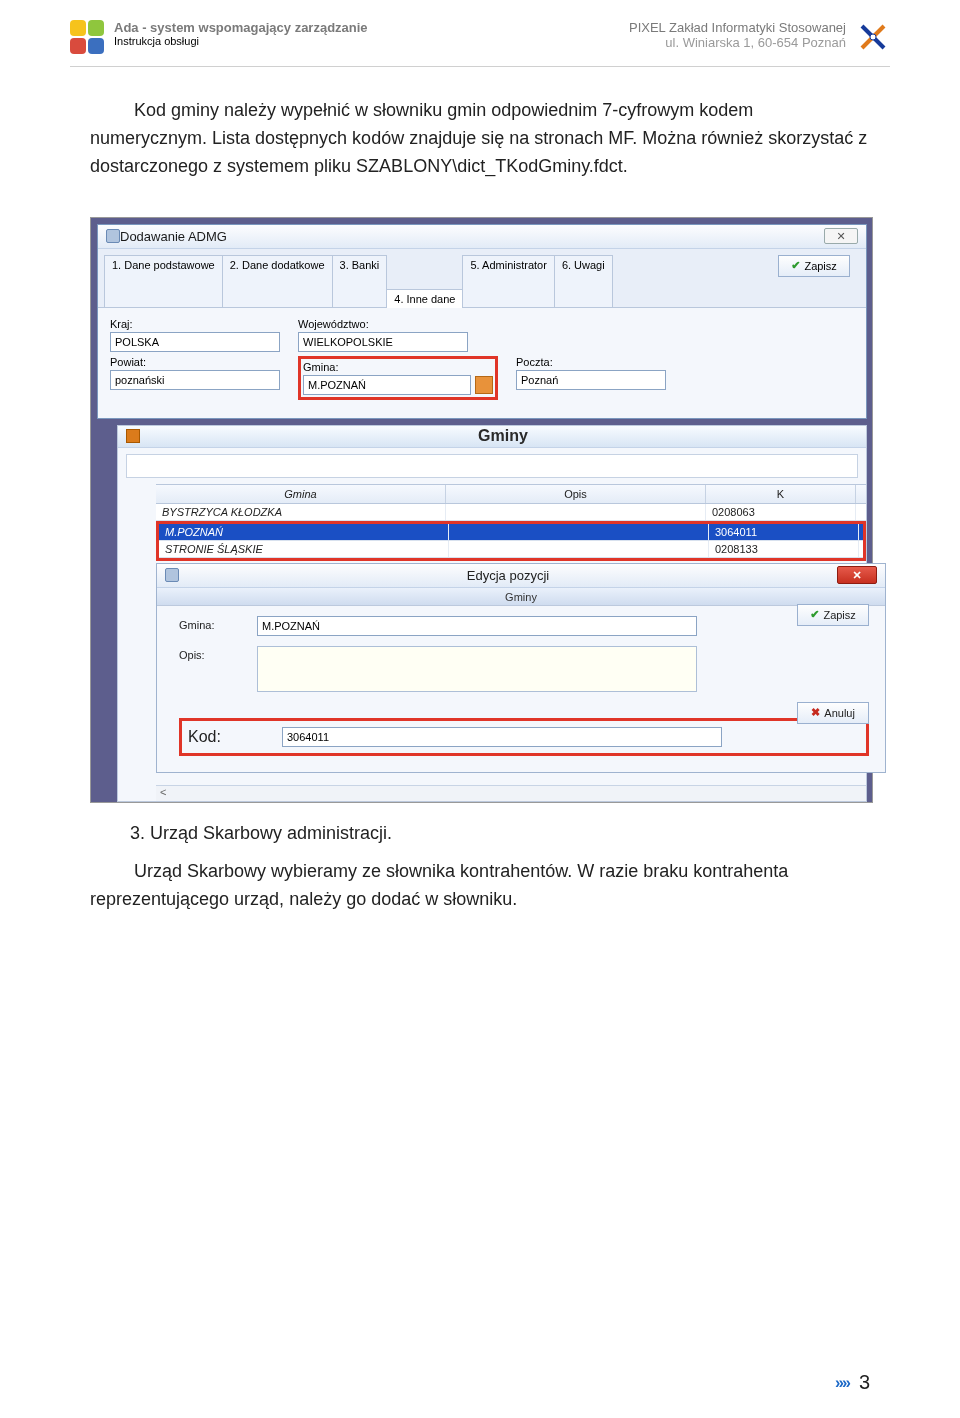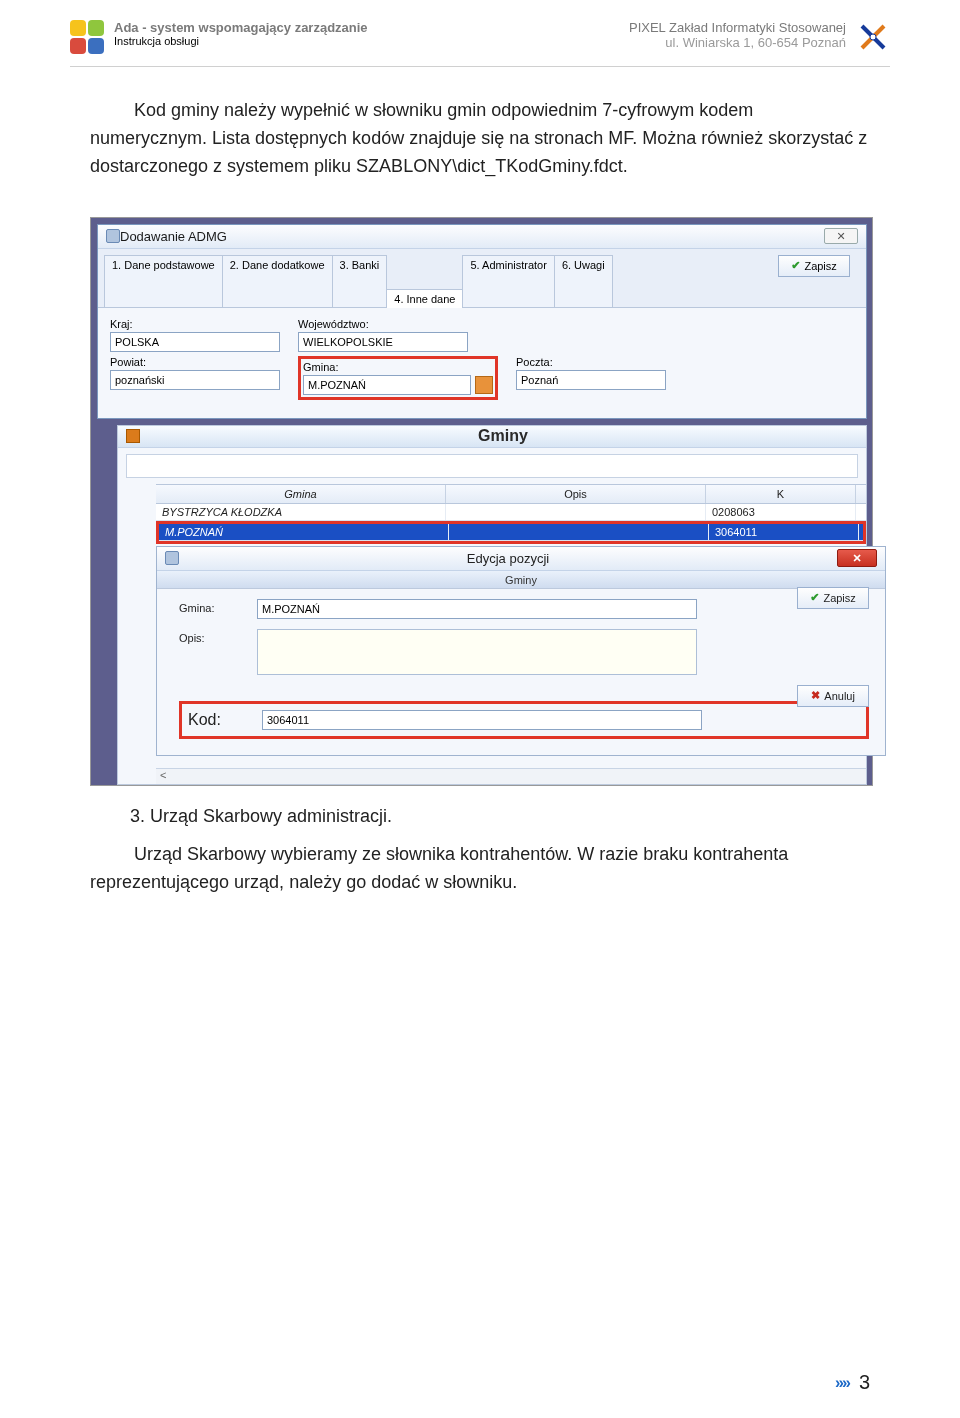--- a/index.html
+++ b/index.html
@@ -67,21 +67,21 @@
   .win3 .title3{flex:1;text-align:center;font-size:13px;}
   .redclose{width:40px;height:18px;background:linear-gradient(#e65a4b,#c73020);border:1px solid #8e1b10;border-radius:2px;display:flex;align-items:center;justify-content:center;color:#fff;font-weight:bold;font-size:11px;}
   .subhdr{height:18px;background:linear-gradient(#eaf1fb,#cfdcef);color:#333;text-align:center;font-size:11px;border-bottom:1px solid #bcc9dd;line-height:18px;}
   .edit-body{padding:10px 16px 16px 22px;position:relative;}
   .erow{display:flex;align-items:flex-start;gap:18px;margin-bottom:10px;font-size:11px;}
   .erow label{width:60px;padding-top:3px;}
   .erow .tinput{width:440px;}
   .erow textarea{width:440px;height:46px;border:1px solid #adbfd7;background:#fffff4;resize:none;font-size:11px;padding:4px;}
   .anuluj{position:absolute;right:16px;top:96px;width:72px;height:22px;border:1px solid #9ab0cf;background:linear-gradient(#fefefe,#e5edf8);display:flex;align-items:center;justify-content:center;gap:4px;font-size:11px;}
   .anuluj .xx{color:#c62a1e;font-weight:bold;}
-  .kod-red{border:3px solid #e03528;padding:6px;display:flex;align-items:center;gap:14px;margin-top:26px;}
+  .kod-red{border:3px solid #e03528;padding:6px;display:flex;align-items:center;gap:34px;margin-top:26px;}
   .kod-red label{width:60px;}
   .kod-red .tinput{width:440px;}
   .sbar{height:16px;background:#f0f3f8;border-top:1px solid #c8d4e5;margin:12px 0 0 38px;position:relative;}
   .sbar::before{content:"<";position:absolute;left:4px;top:0;font-size:11px;color:#666;}
   .footer{position:absolute;right:90px;bottom:24px;display:flex;align-items:center;gap:10px;}
   .chev{color:#1b68c7;letter-spacing:-2px;font-weight:bold;}
   .pg{font-size:20px;}
 </style>
 </head>
 <body>
@@ -189,20 +189,25 @@
           <div class="gc1">BYSTRZYCA KŁODZKA</div>
           <div class="gc2"></div>
           <div class="gc3">0208063</div>
         </div>
         <div class="grid-redwrap">
           <div class="grow sel">
             <div class="gc1">M.POZNAŃ</div>
             <div class="gc2"></div>
             <div class="gc3">3064011</div>
           </div>
+          <div class="grow">
+            <div class="gc1">STRONIE ŚLĄSKIE</div>
+            <div class="gc2"></div>
+            <div class="gc3">0208133</div>
+          </div>
         </div>
       </div>
 
       <div class="win3">
         <div class="titlebar">
           <span class="win-icon"></span>
           <span class="title3">Edycja pozycji</span>
           <span class="redclose">✕</span>
         </div>
         <div class="subhdr">Gminy</div>

